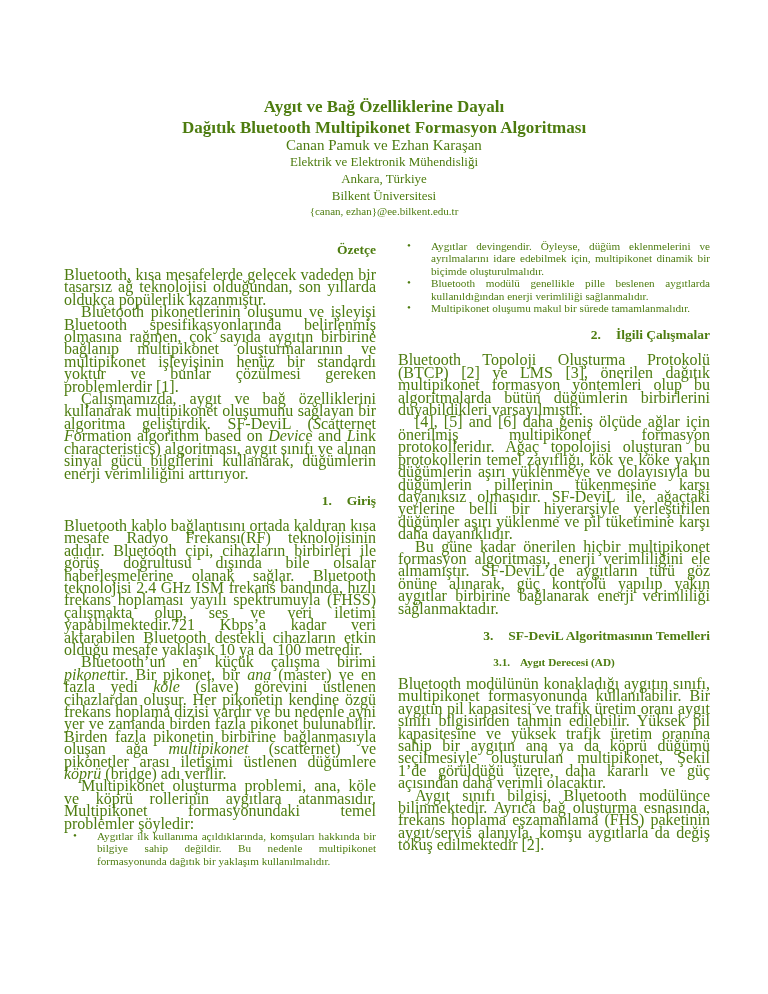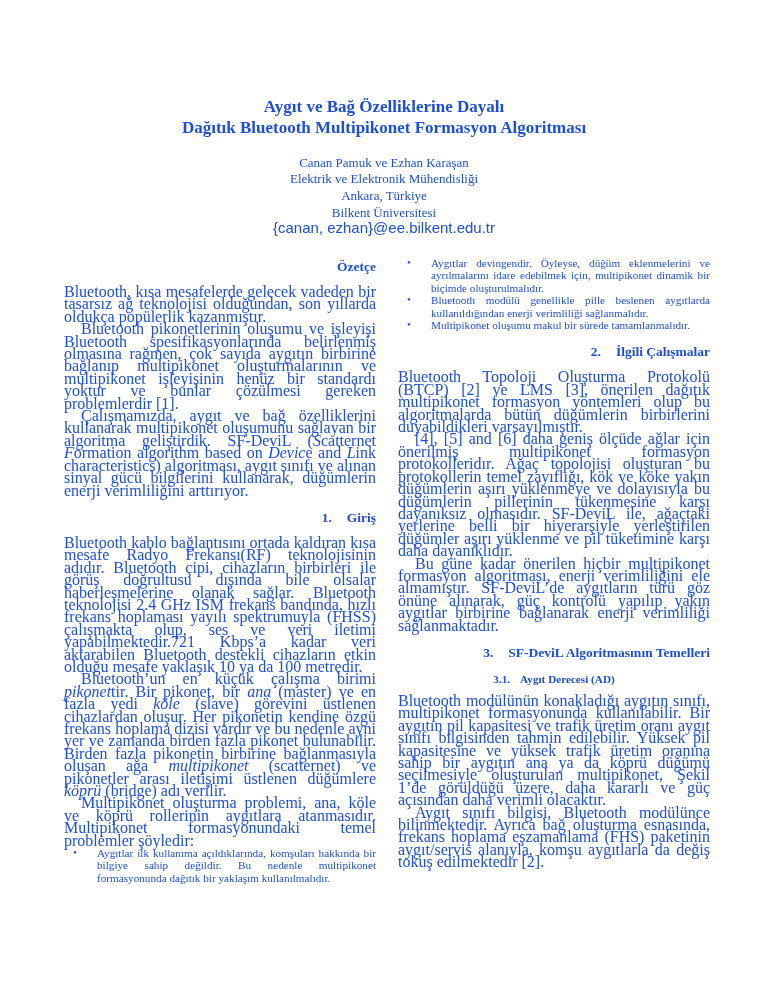--- a/index.html
+++ b/index.html
@@ -1,33 +1,33 @@
 <!DOCTYPE html>
 <html><head>
 <meta charset="utf-8">
 <style>
   html, body { margin: 0; padding: 0; background: #ffffff; }
   .page {
     position: relative;
     width: 768px;
     height: 994px;
     background: #ffffff;
-    color: #1d4ed8;
+    color: #4d7c0f;
     font-family: "Liberation Serif", serif;
     overflow: hidden;
     margin: 0 auto;
   }
   .head { padding-top: 97px; text-align: center; }
   .title { font-size: 17px; font-weight: bold; line-height: 20.5px; }
-  .authors { margin-top: 17px; font-size: 13px; line-height: 15px; }
+  .authors { font-size: 15px; line-height: 15px; }
   .affil { font-size: 13px; line-height: 17px; }
   .email {
     margin-top: 1px;
-    font-family: Liberation Sans, sans-serif;
-    font-size: 15px;
+    font-family: Liberation Serif, serif;
+    font-size: 11px;
     line-height: 12px;
     letter-spacing: 0;
   }
   .cols {
     margin-top: 23px;
     display: flex;
     gap: 22px;
     padding: 0 57px 0 64px;
     box-sizing: border-box;
   }

